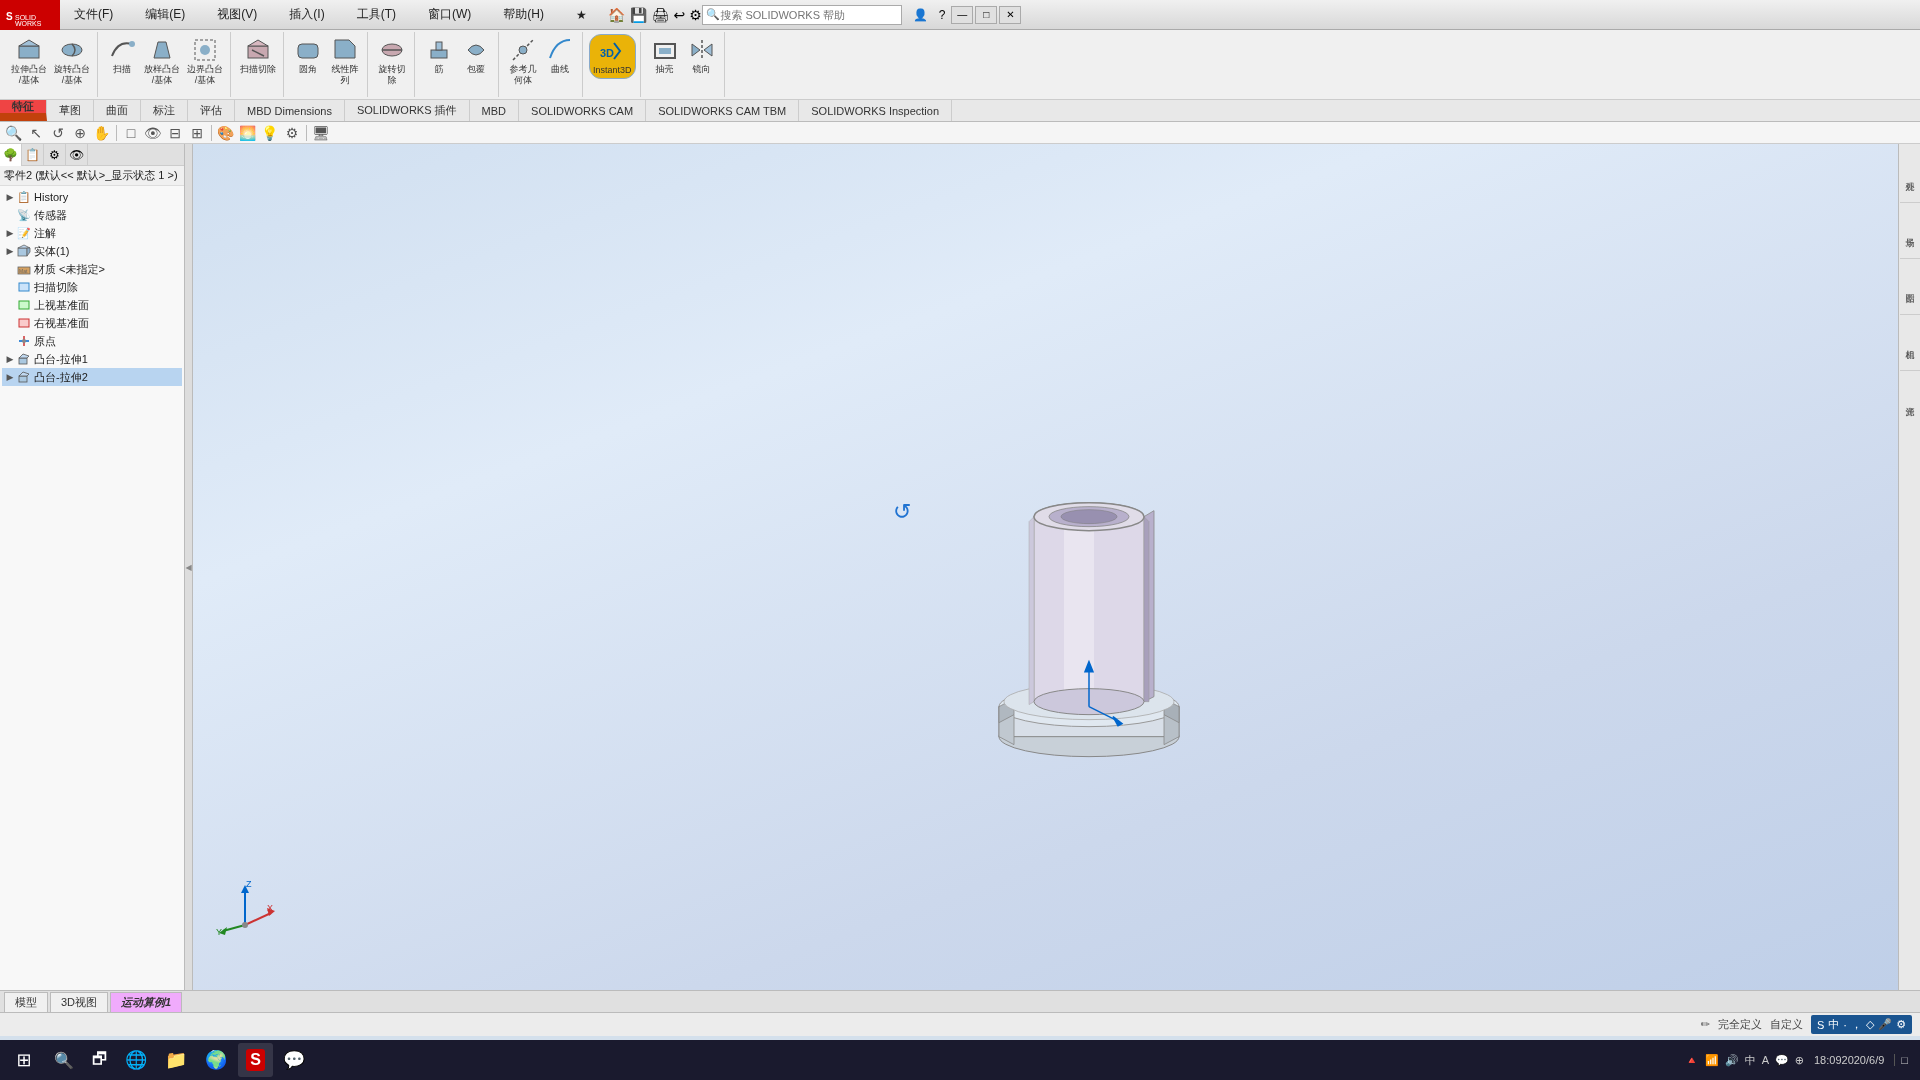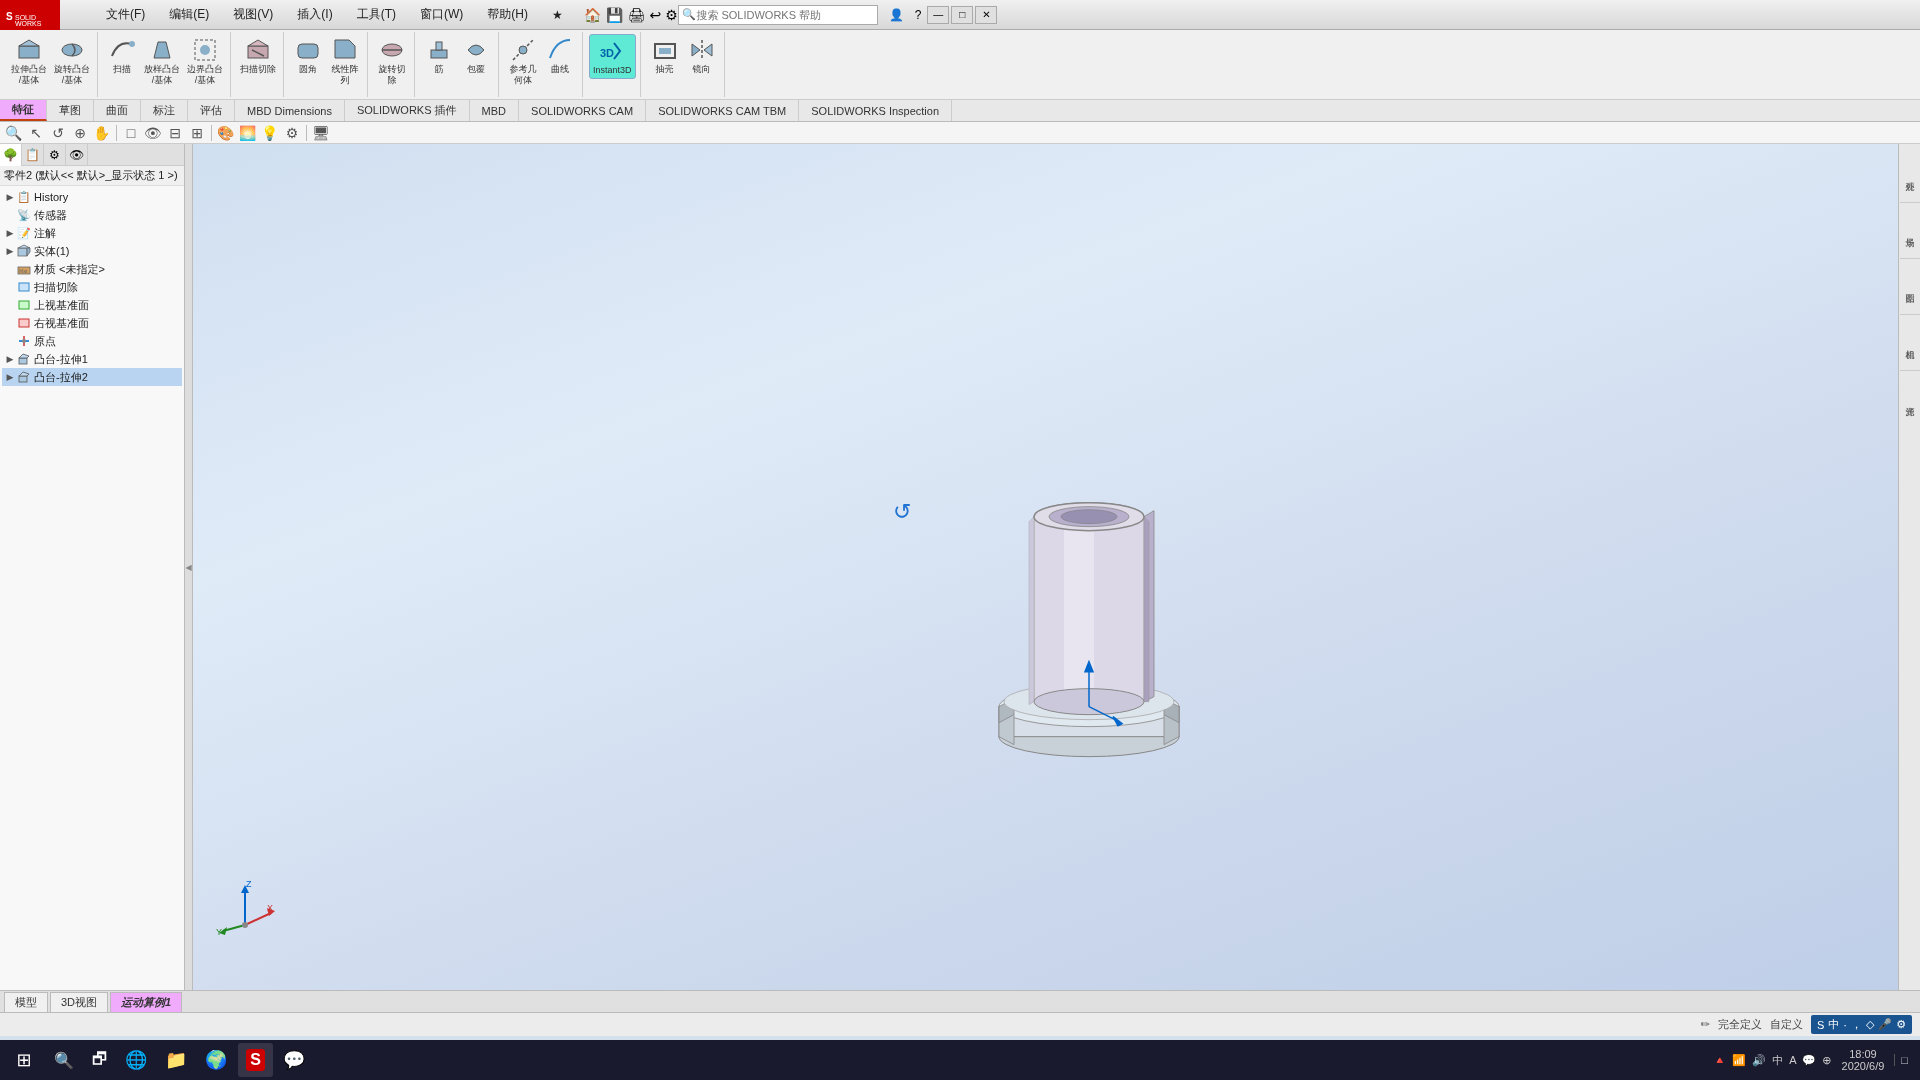--- a/index.html
+++ b/index.html
@@ -19,21 +19,21 @@
 
     #ribbon { display: flex; align-items: stretch; min-height: 70px; background: #f0f0f0; border-bottom: 1px solid #ccc; padding: 2px 4px; gap: 2px; }
     .ribbon-group { display: flex; flex-direction: column; align-items: center; border-right: 1px solid #ccc; padding: 2px 4px; min-width: 40px; }
     .ribbon-btn { display: flex; flex-direction: column; align-items: center; cursor: pointer; padding: 2px 3px; min-width: 36px; }
     .ribbon-icon { width: 28px; height: 28px; display: flex; align-items: center; justify-content: center; font-size: 18px; }
     .ribbon-label { font-size: 9px; color: #333; text-align: center; white-space: nowrap; line-height: 1.2; }
     .ribbon-row { display: flex; gap: 1px; }
 
     #tabs-bar { display: flex; align-items: center; height: 22px; background: #e8e8e8; border-bottom: 1px solid #bbb; }
     .tab-btn { padding: 3px 12px; font-size: 11px; color: #333; border-right: 1px solid #ccc; cursor: pointer; white-space: nowrap; height: 100%; display: flex; align-items: center; }
-    .tab-btn.active { background: #f0abfc; border-bottom: 2px solid #c2410c; font-weight: bold; }
+    .tab-btn.active { background: #ef4444; border-bottom: 8px solid #c2410c; font-weight: bold; }
 
     #second-toolbar { height: 22px; background: #f5f5f5; border-bottom: 1px solid #ccc; display: flex; align-items: center; padding: 0 4px; gap: 2px; }
     .tool-icon-btn { width: 20px; height: 20px; display: flex; align-items: center; justify-content: center; cursor: pointer; font-size: 14px; color: #555; }
     .tool-sep { width: 1px; height: 16px; background: #bbb; margin: 0 2px; }
 
     
     #main { display: flex; height: calc(1080px - 30px - 22px - 74px - 22px - 22px - 24px - 22px); }
 
     
     #left-panel { width: 185px; min-width: 185px; background: #f8f8f8; border-right: 1px solid #bbb; display: flex; flex-direction: column; overflow: hidden; }
@@ -71,21 +71,21 @@
 <body>
 
 <div id="titlebar">
   <div id="logo">
     <svg viewBox="0 0 50 22" xmlns="http://www.w3.org/2000/svg">
       <text x="1" y="16" font-size="10" fill="white" font-weight="bold" font-family="Arial">S</text>
       <text x="10" y="16" font-size="7" fill="white" font-family="Arial">SOLID</text>
       <text x="10" y="22" font-size="7" fill="white" font-family="Arial">WORKS</text>
     </svg>
   </div>
-  <div style="display:flex;align-items:center;padding:0 8px;gap:12px;margin-left:32px;">
+  <div style="display:flex;align-items:center;padding:0 8px;gap:20px;">
     <span class="menu-item">文件(F)</span>
     <span class="menu-item">编辑(E)</span>
     <span class="menu-item">视图(V)</span>
     <span class="menu-item">插入(I)</span>
     <span class="menu-item">工具(T)</span>
     <span class="menu-item">窗口(W)</span>
     <span class="menu-item">帮助(H)</span>
     <span class="menu-item">★</span>
   </div>
   <div style="display:flex;align-items:center;gap:4px;margin-left:8px;">
@@ -252,21 +252,21 @@
           <svg width="28" height="28" viewBox="0 0 28 28">
               <path d="M4,22 Q10,4 24,4" stroke="#3388cc" stroke-width="2" fill="none"></path>
             </svg>
         </div>
         <div class="ribbon-label">曲线</div>
       </div>
     </div>
   </div>
 
   <div class="ribbon-group">
-    <div class="ribbon-btn" style="background:#5eead4;border:1px solid #88aacc;border-radius:3px;">
+    <div class="ribbon-btn" style="background:#eab308;border:1px solid #88aacc;border-radius:12px;">
       <div class="ribbon-icon">
         <svg width="28" height="28" viewBox="0 0 28 28">
             <text x="2" y="20" font-size="11" fill="#0060aa" font-weight="bold">3D</text>
             <path d="M16,6 L22,14 L16,22" stroke="#0060aa" stroke-width="2" fill="none"></path>
           </svg>
       </div>
       <div class="ribbon-label">Instant3D</div>
     </div>
   </div>
 
@@ -589,19 +589,19 @@
   </div>
 
   <div style="margin-left:auto;display:flex;align-items:center;gap:6px;padding-right:8px;color:#ccc;font-size:11px;">
     <span>🔺</span>
     <span>📶</span>
     <span>🔊</span>
     <span>中</span>
     <span>A</span>
     <span>💬</span>
     <span>⊕</span>
-    <div style="display:flex;flex-direction:column;align-items:center;cursor:pointer;padding:0 4px;">
+    <div style="display:flex;flex-direction:row;align-items:center;cursor:pointer;padding:0 4px;">
       <span>18:09</span>
       <span>2020/6/9</span>
     </div>
     <span style="border-left:1px solid #555;padding-left:6px;cursor:pointer;">□</span>
   </div>
 </div>
 
 </body></html>

